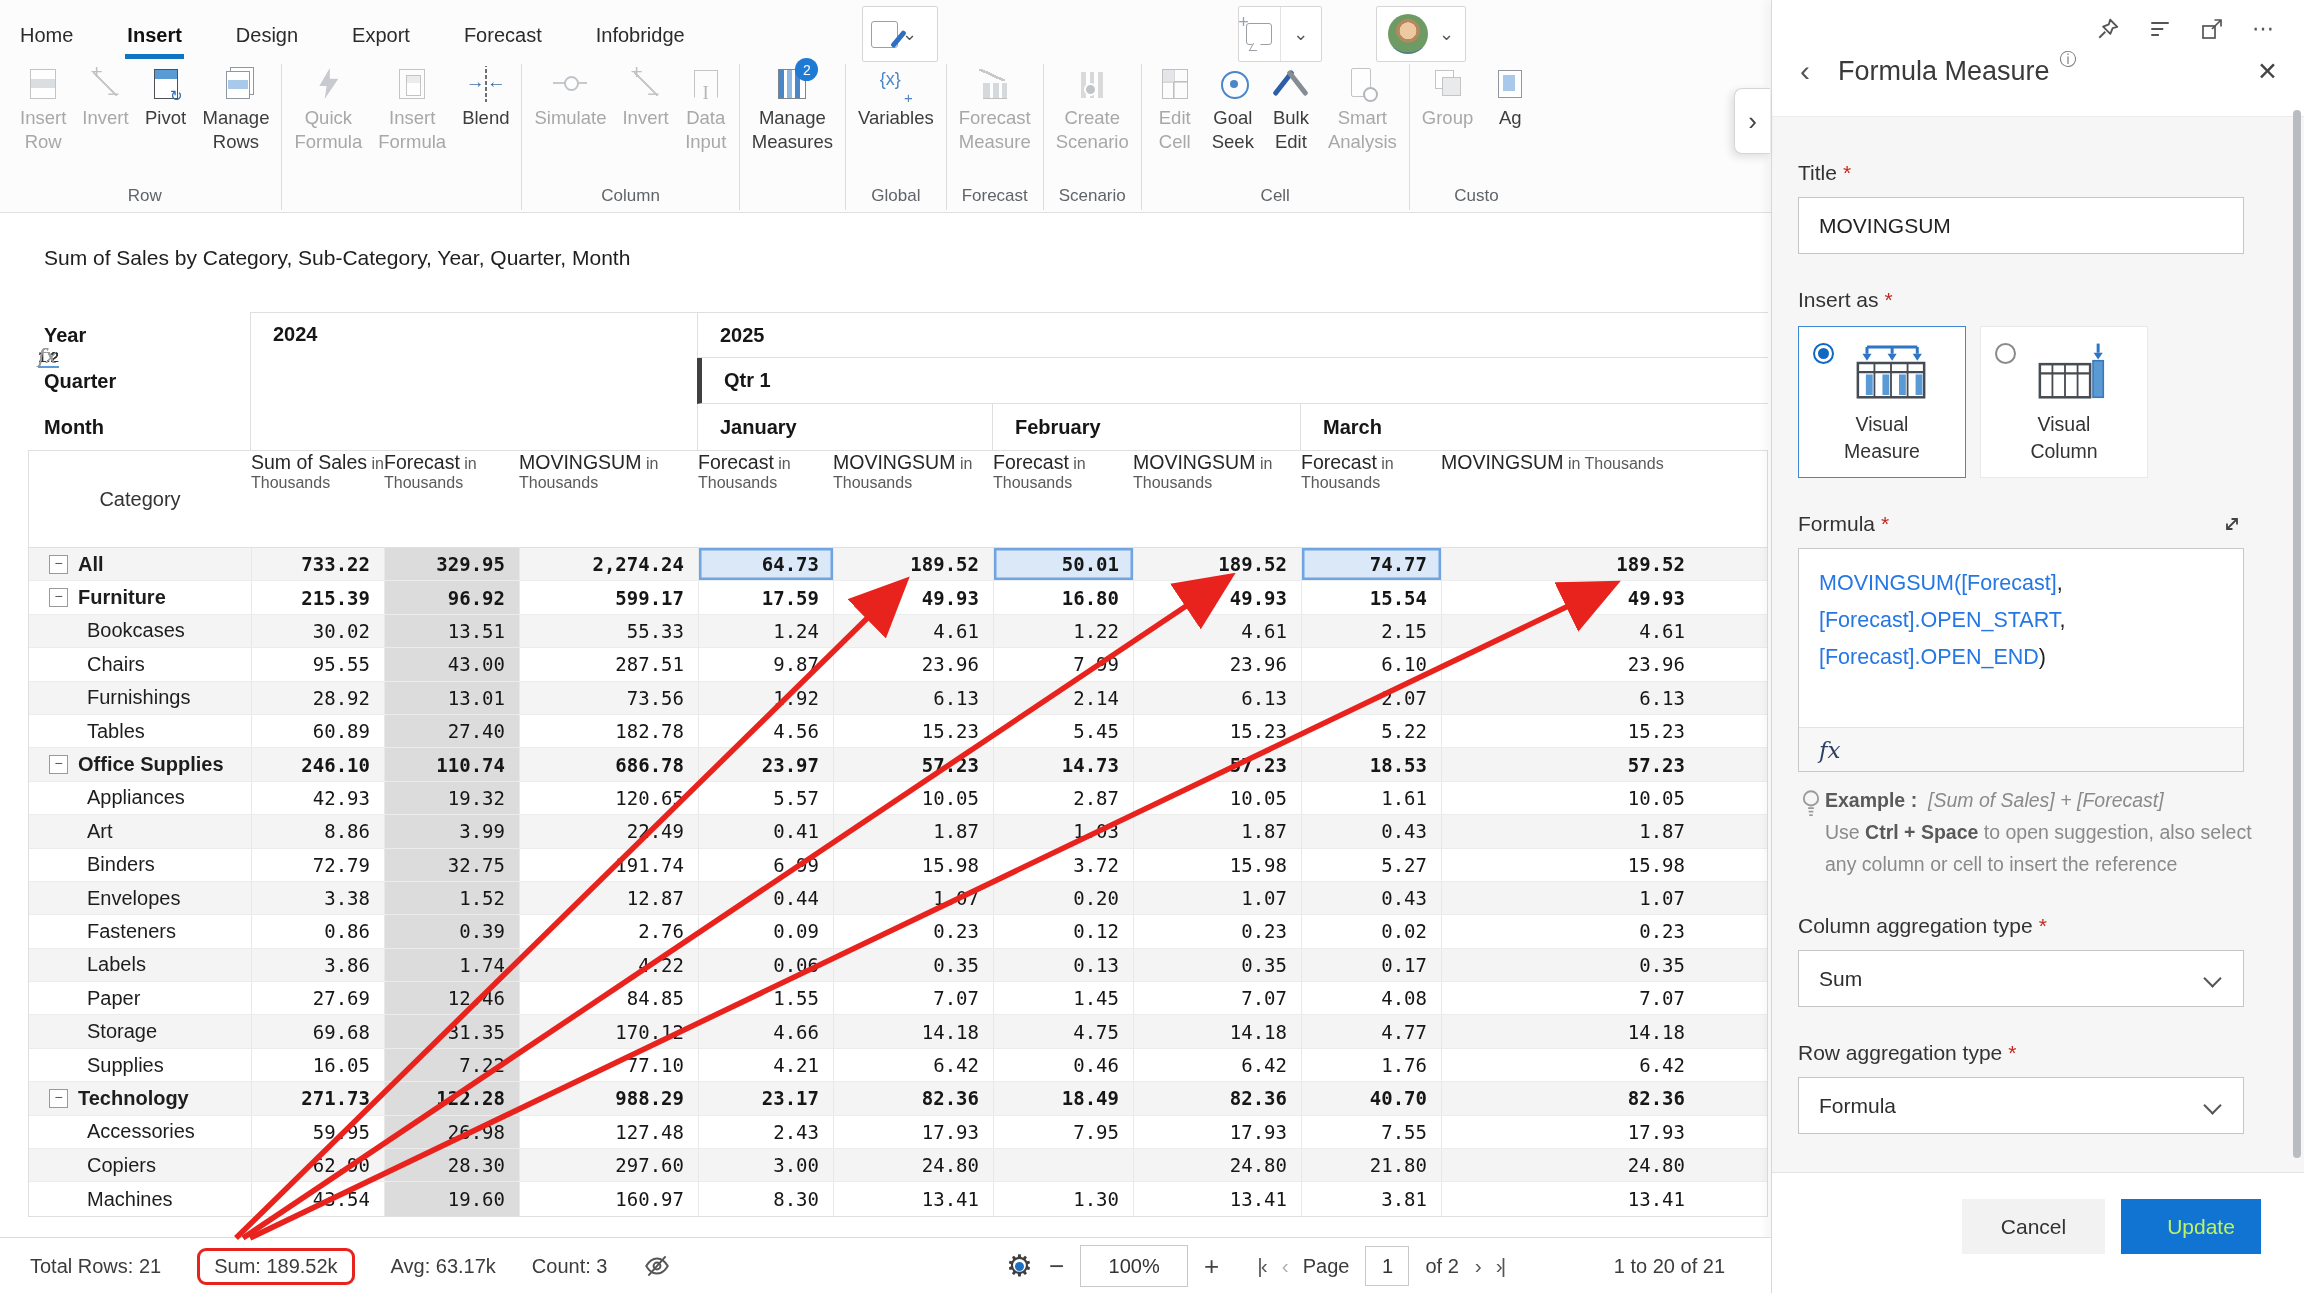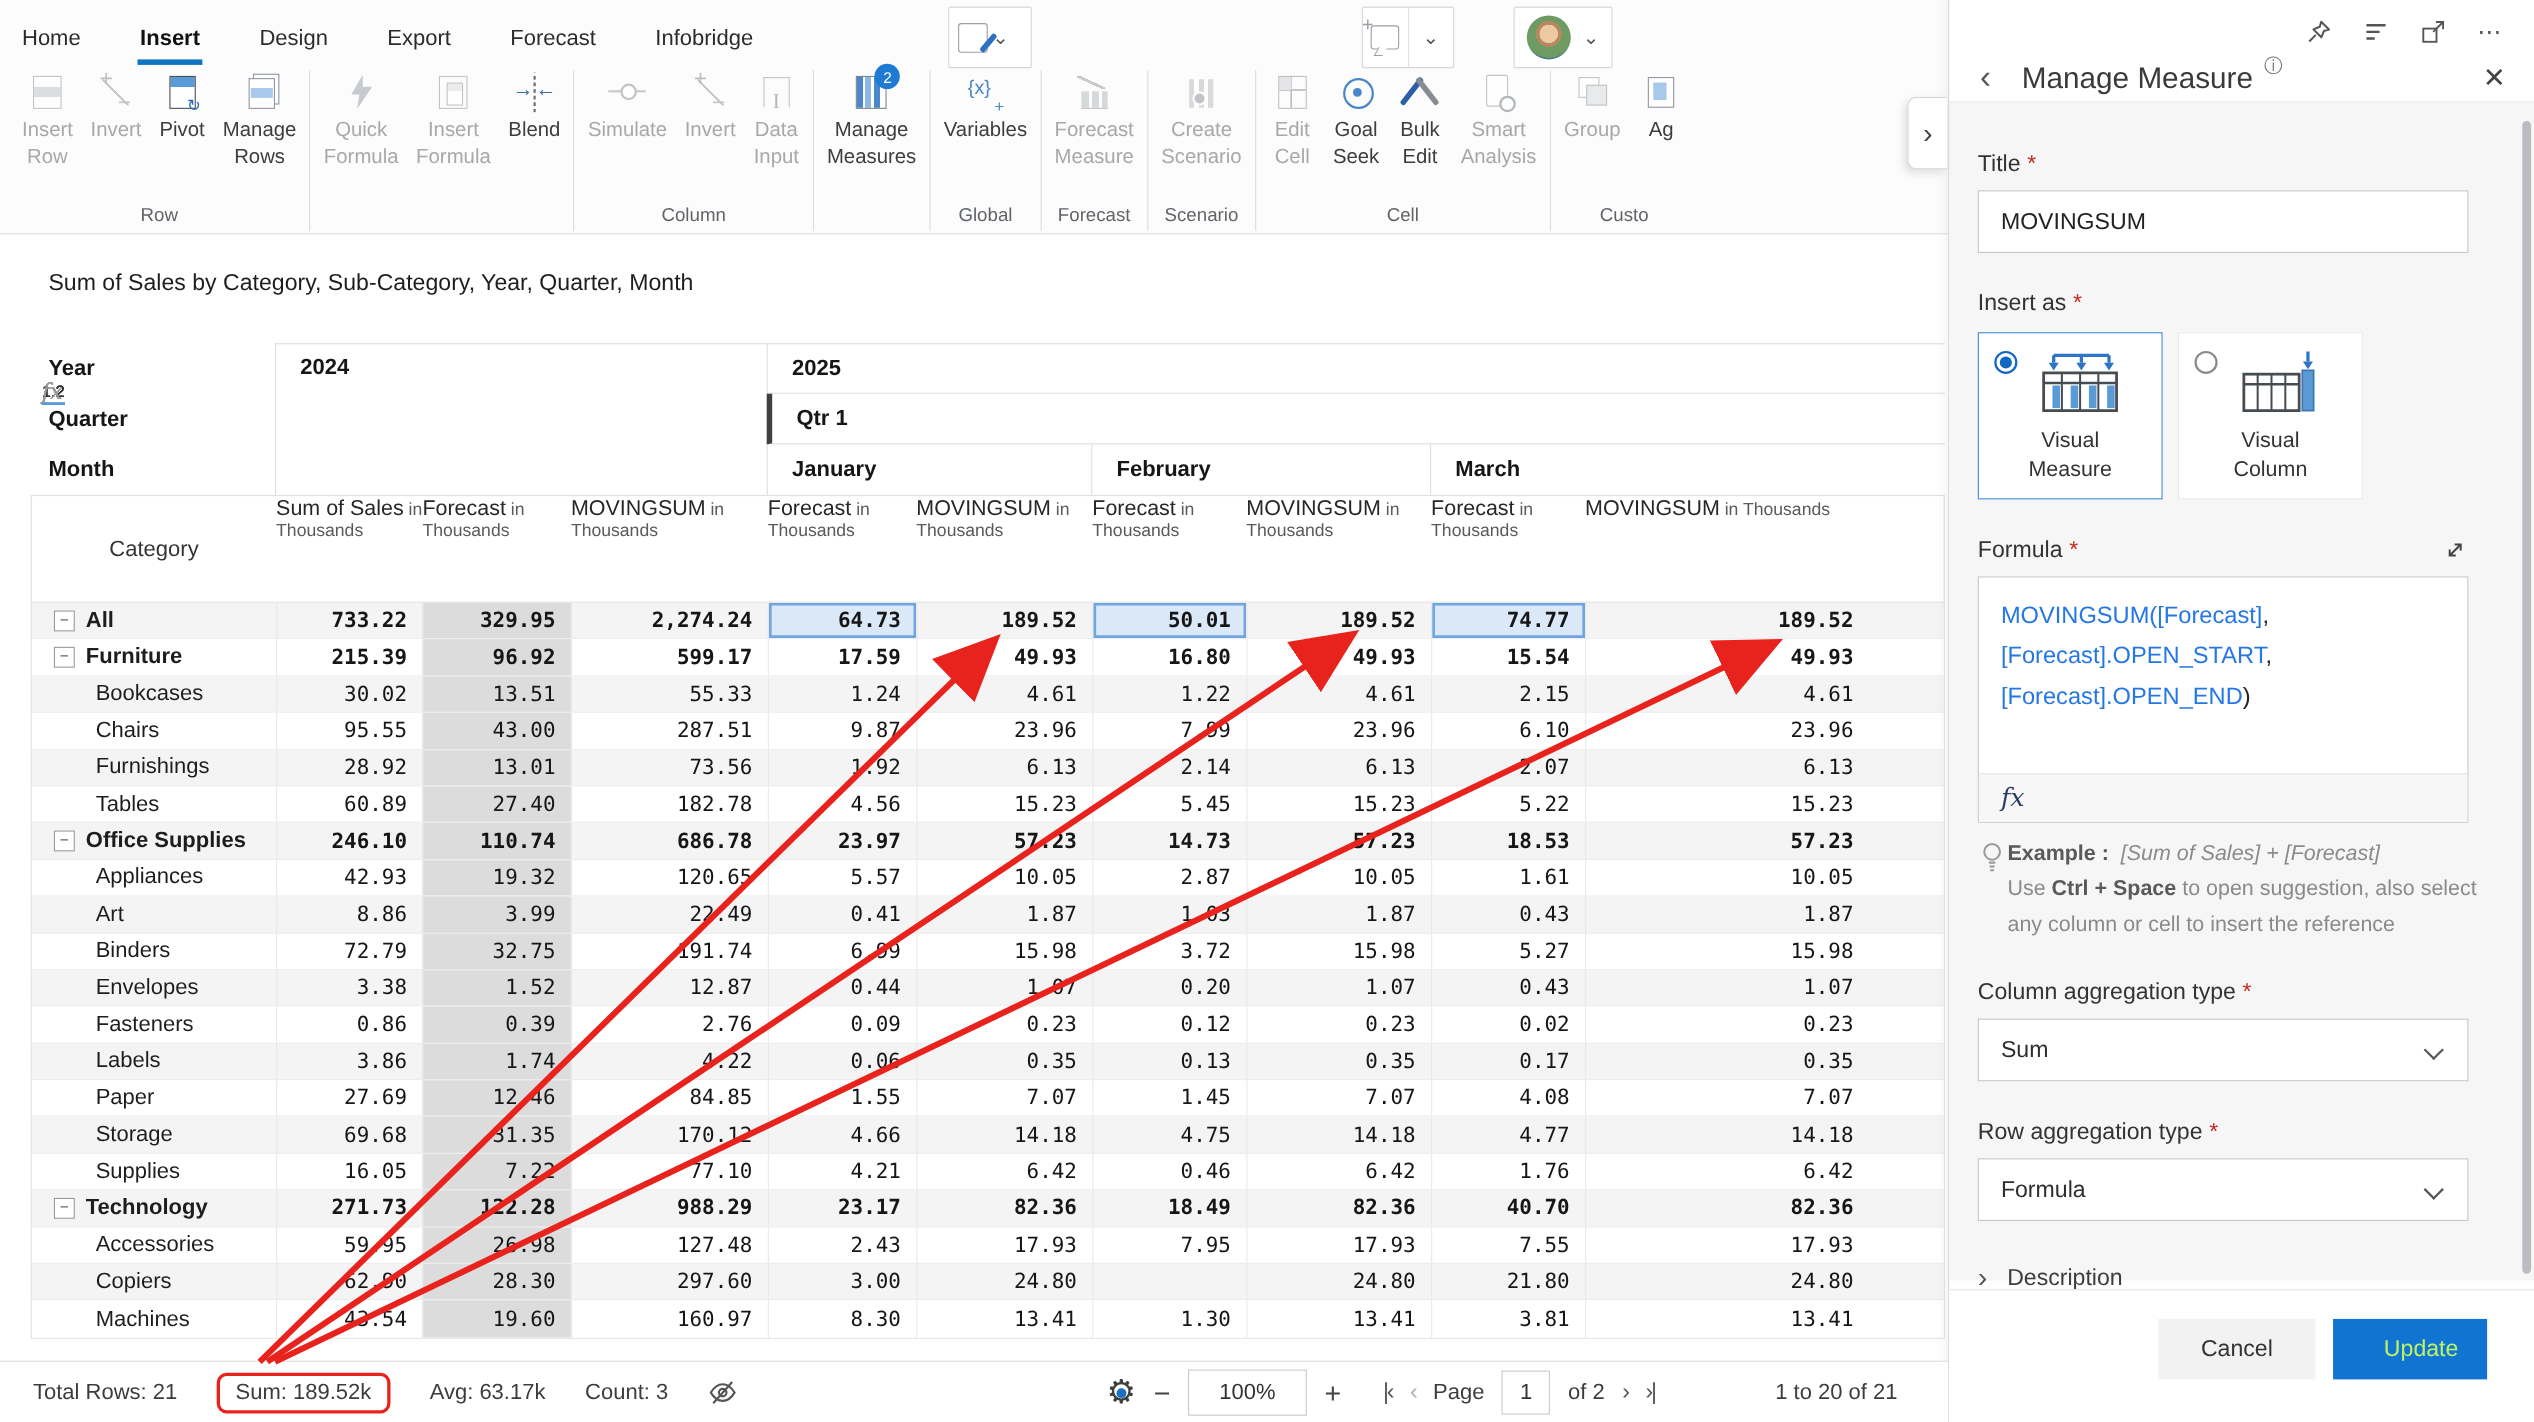--- a/index.html
+++ b/index.html
@@ -150,21 +150,21 @@
   #panel { position:absolute; left:1771px; top:0; width:533px; height:1293px; background:#fff; border-left:1px solid #d8d8d8; box-shadow:-4px 0 10px rgba(0,0,0,.05); }
   .picons { position:absolute; top:16px; right:30px; display:flex; gap:28px; align-items:center; }
   .picons svg, .picons span { cursor:pointer; }
   .pmore { font-size:22px; color:#555; }
   .phead { position:absolute; top:48px; left:28px; right:26px; height:46px; display:flex; align-items:center; }
   .pback { font-size:30px; color:#555; cursor:pointer; margin-right:28px; line-height:30px; }
   .ptitle { font-size:27px; color:#3a3a3a; }
   .pinfo { font-size:17px; color:#777; margin-left:10px; align-self:flex-start; }
   .pclose { margin-left:auto; font-size:25px; color:#444; cursor:pointer; }
 
-  .pbody { position:absolute; top:92px; left:0; width:533px; height:1072px; background:#f6f6f6; border-top:1px solid #ececec; padding:44px 4px 0 26px; }
+  .pbody { position:absolute; top:116px; left:0; width:533px; height:1072px; background:#f6f6f6; border-top:1px solid #ececec; padding:44px 4px 0 26px; }
   .flabel { font-size:21px; color:#333; }
   .req { color:#c5271c; margin-left:6px; }
   .pinput { display:block; width:446px; height:57px; margin-top:12px; border:1px solid #c6c6c6; background:#fff; font-size:21px; color:#222; padding-left:20px; font-family:"Liberation Sans",sans-serif; }
   .sec { margin-top:34px; }
   .cards { display:flex; gap:14px; margin-top:14px; }
   .card { position:relative; width:168px; height:152px; background:#fff; border:1px solid #e9e9e9; cursor:pointer; }
   .card.selected { border:1.6px solid #3f8ad8; }
   .radio { position:absolute; left:14px; top:16px; width:21px; height:21px; border-radius:50%; border:2px solid #8a8a8a; background:#fff; }
   .card.selected .radio { border-color:#1267c1; }
   .card.selected .radio::after { content:""; position:absolute; inset:3px; border-radius:50%; background:#1267c1; }
@@ -789,21 +789,21 @@
       </svg>
       <svg width="24" height="24" viewBox="0 0 24 24">
         <rect x="3" y="9" width="12" height="12" fill="none" stroke="#555" stroke-width="1.7"></rect>
         <path d="M12 12 L21 3 M14.5 3h6.5v6.5" fill="none" stroke="#555" stroke-width="1.7"></path>
       </svg>
       <span class="pmore">⋯</span>
     </div>
 
     <div class="phead">
       <span class="pback">‹</span>
-      <span class="ptitle">Manage Measure</span>
+      <span class="ptitle">Formula Measure</span>
       <span class="pinfo">ⓘ</span>
       <span class="pclose">✕</span>
     </div>
 
     <div class="pbody">
       <div class="flabel"><span>Title</span><span class="req">*</span></div>
       <input class="pinput" value="MOVINGSUM" style="">
 
       <div class="sec flabel"><span>Insert as</span><span class="req">*</span></div>
       <div class="cards">

